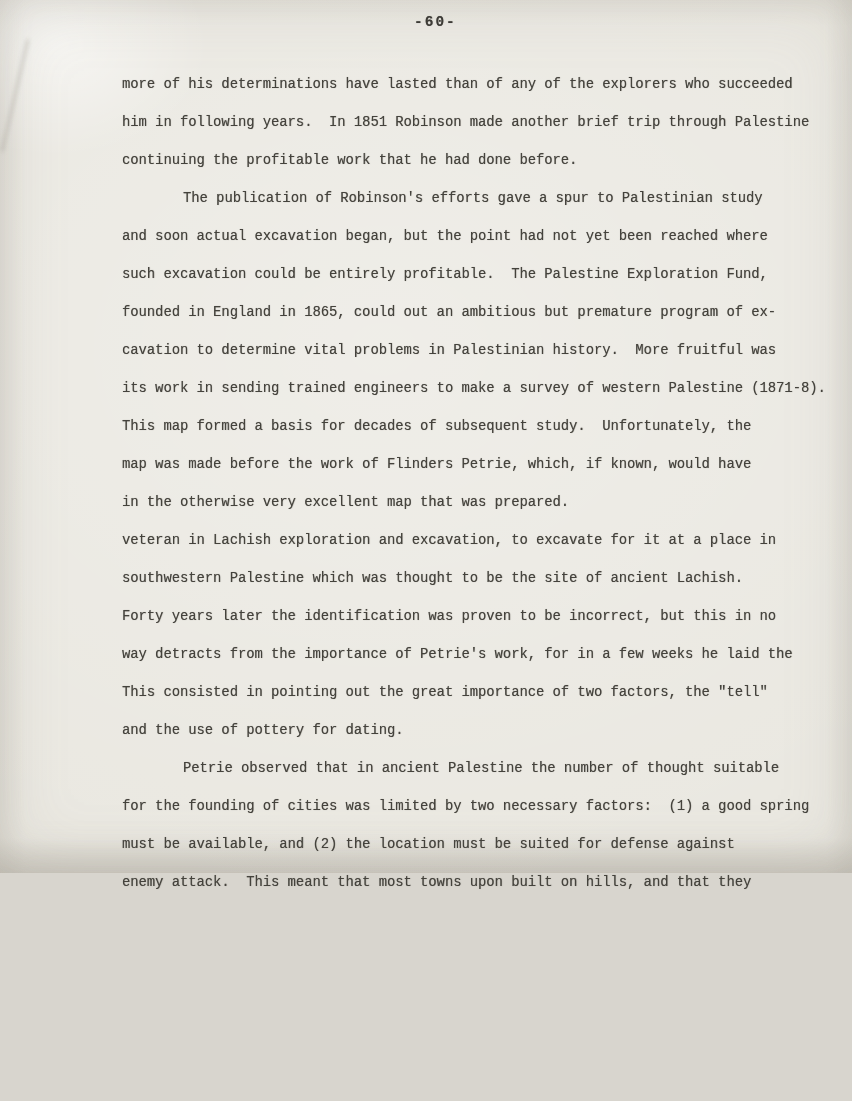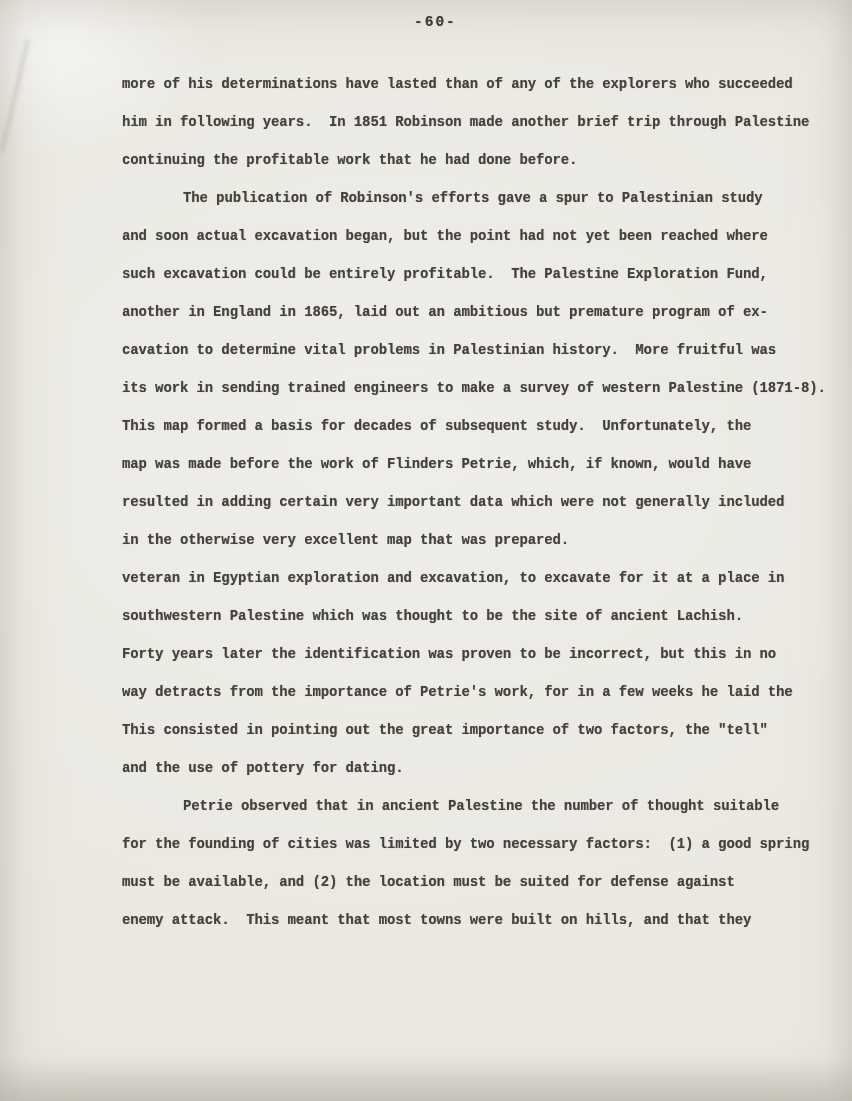--- a/index.html
+++ b/index.html
@@ -6,21 +6,21 @@
     margin: 0;
     padding: 0;
     width: 852px;
     height: 1101px;
     overflow: hidden;
     background: #d8d5ce;
   }
   .paper {
     position: relative;
     width: 852px;
-    height: 1101px;
+    height: 873px;
     background-color: #eae8e1;
     background-image:
       radial-gradient(ellipse 220px 160px at 55px 45px, rgba(255,255,255,0.55), rgba(255,255,255,0) 70%),
       radial-gradient(ellipse 900px 700px at 45% 40%, rgba(255,255,255,0.25), rgba(255,255,255,0) 80%),
       linear-gradient(to bottom, rgba(190,186,176,0.18) 0%, rgba(190,186,176,0) 3%, rgba(190,186,176,0) 96%, rgba(160,155,144,0.30) 100%),
       linear-gradient(to right, rgba(180,176,166,0.15) 0%, rgba(180,176,166,0) 3%, rgba(180,176,166,0) 97%, rgba(180,176,166,0.15) 100%);
     box-shadow:
       inset 0 0 70px rgba(150,145,132,0.18),
       inset 0 -20px 35px rgba(140,135,122,0.14);
     font-family: "Liberation Mono", "DejaVu Sans Mono", monospace;
@@ -50,21 +50,21 @@
   .content {
     position: absolute;
     left: 122px;
     top: 66px;
     width: 715px;
   }
   .line {
     height: 38px;
     line-height: 38px;
     font-size: 13.8px;
-    font-weight: 700;
+    font-weight: 400;
     white-space: pre;
     color: #44423c;
     text-shadow: 0.3px 0.3px 0.7px rgba(58,56,50,0.55);
   }
   .line.indent {
     padding-left: 61px;
   }
 </style>
 </head>
 <body>
@@ -78,39 +78,38 @@
     <div>
       <div class="line">more of his determinations have lasted than of any of the explorers who succeeded</div>
       <div class="line">him in following years.  In 1851 Robinson made another brief trip through Palestine</div>
       <div class="line">continuing the profitable work that he had done before.</div>
     </div>
 
     <div>
       <div class="line indent">The publication of Robinson's efforts gave a spur to Palestinian study</div>
       <div class="line">and soon actual excavation began, but the point had not yet been reached where</div>
       <div class="line">such excavation could be entirely profitable.  The Palestine Exploration Fund,</div>
-      <div class="line">another in England in 1865, laid out an ambitious but premature program of ex-</div>
+      <div class="line">founded in England in 1865, could out an ambitious but premature program of ex-</div>
       <div class="line">cavation to determine vital problems in Palestinian history.  More fruitful was</div>
       <div class="line">its work in sending trained engineers to make a survey of western Palestine (1871-8).</div>
       <div class="line">This map formed a basis for decades of subsequent study.  Unfortunately, the</div>
       <div class="line">map was made before the work of Flinders Petrie, which, if known, would have</div>
-      <div class="line">resulted in adding certain very important data which were not generally included</div>
       <div class="line">in the otherwise very excellent map that was prepared.</div>
     </div>
 
     <div>
-      <div class="line">veteran in Egyptian exploration and excavation, to excavate for it at a place in</div>
+      <div class="line">veteran in Lachish exploration and excavation, to excavate for it at a place in</div>
       <div class="line">southwestern Palestine which was thought to be the site of ancient Lachish.</div>
       <div class="line">Forty years later the identification was proven to be incorrect, but this in no</div>
       <div class="line">way detracts from the importance of Petrie's work, for in a few weeks he laid the</div>
       <div class="line">This consisted in pointing out the great importance of two factors, the "tell"</div>
       <div class="line">and the use of pottery for dating.</div>
     </div>
 
     <div>
       <div class="line indent">Petrie observed that in ancient Palestine the number of thought suitable</div>
       <div class="line">for the founding of cities was limited by two necessary factors:  (1) a good spring</div>
       <div class="line">must be available, and (2) the location must be suited for defense against</div>
-      <div class="line">enemy attack.  This meant that most towns were built on hills, and that they</div>
+      <div class="line">enemy attack.  This meant that most towns upon built on hills, and that they</div>
     </div>
 
   </div>
 </div>
 
 </body></html>

